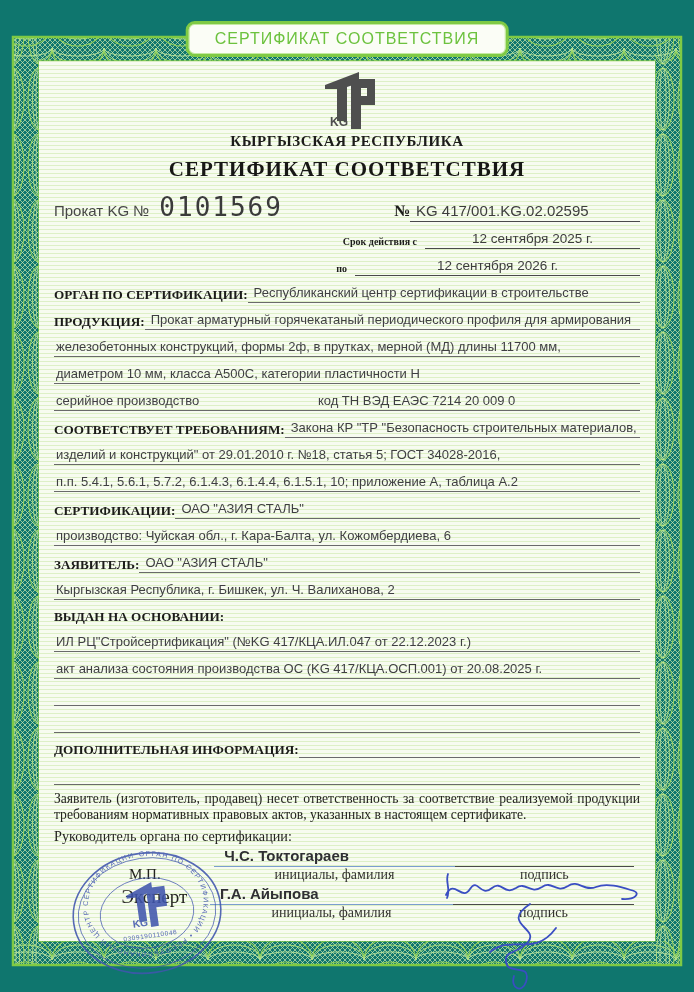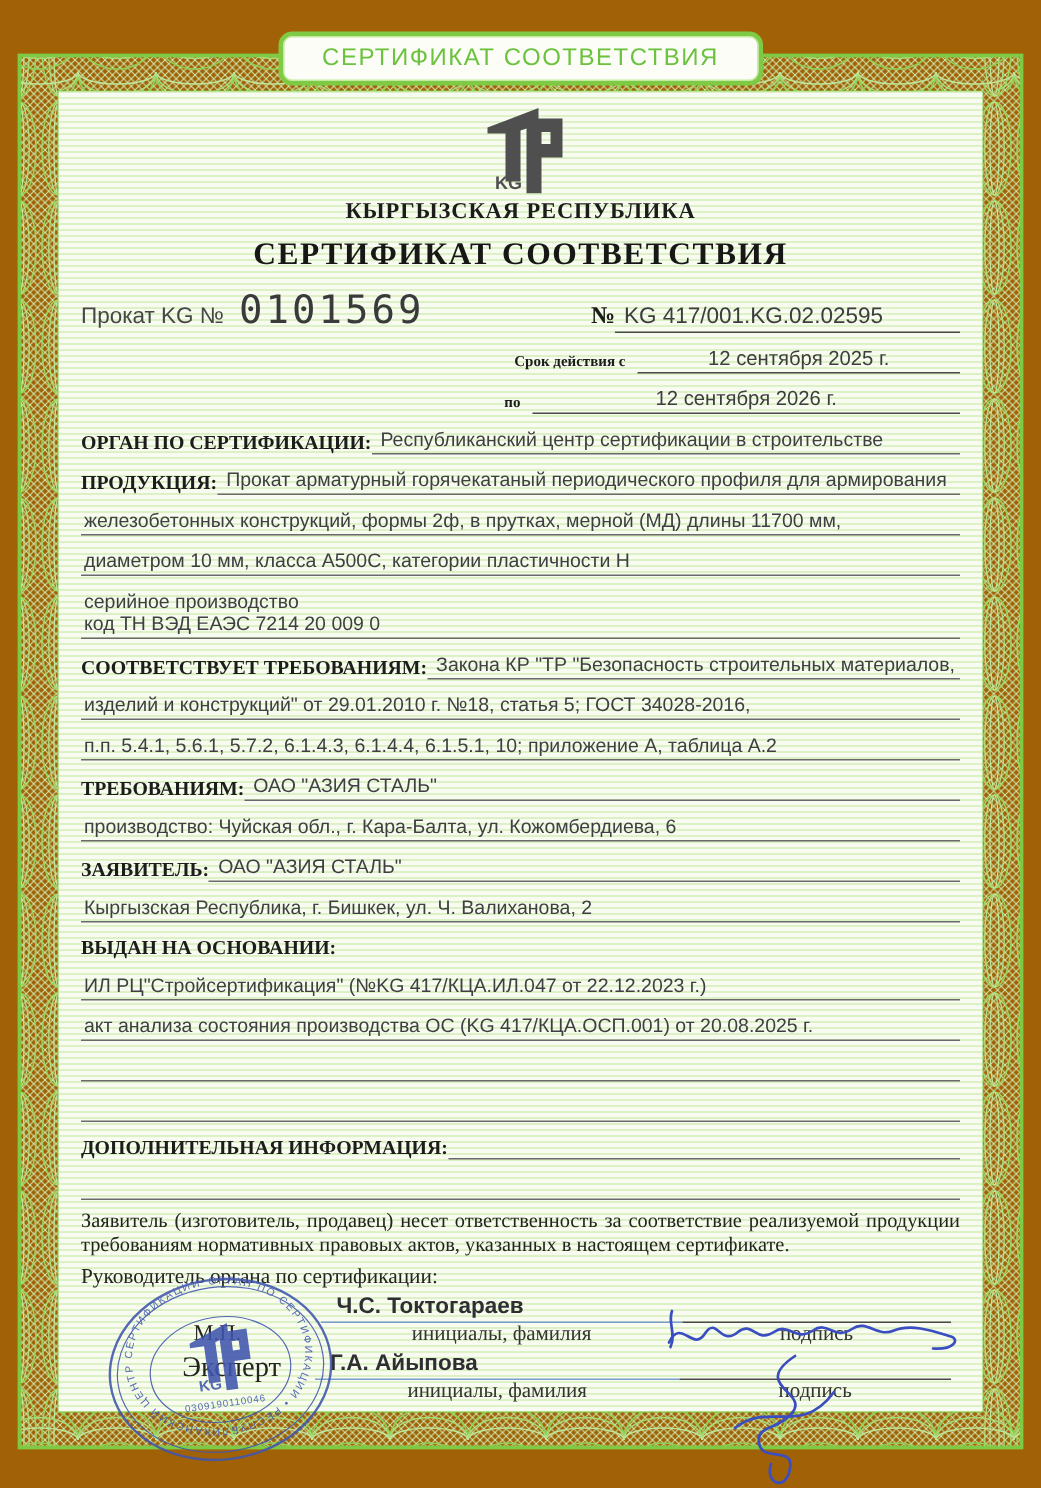--- a/index.html
+++ b/index.html
@@ -1,17 +1,17 @@
 <!DOCTYPE html>
 <html><head>
 <meta charset="utf-8">
 <style>
   html,body { margin:0; padding:0; background:#ffffff; }
   .page {
-    position:relative; width:694px; height:992px; background:#a16207;
+    position:relative; width:694px; height:992px; background:#0f766e;
     overflow:hidden; font-family:"Liberation Sans", sans-serif;
   }
   .frame { position:absolute; left:0; top:0; }
 
   
   .banner {
     position:absolute; top:21px; left:50%; transform:translateX(-50%);
     background:#fbfdf6; border:3px solid #7fca44; border-radius:9px;
     box-shadow:0 0 0 1px #c4e9a0 inset;
     padding:6px 26px; color:#6cc23e; font-size:16px; letter-spacing:1px;
@@ -62,21 +62,21 @@
   }
   .val {
     flex:1; border-bottom:1px solid #6a6a6a; font-size:13px; color:#3f3f42;
     padding:0 2px 2px 6px; white-space:nowrap;
   }
   .cont {
     border-bottom:1px solid #6a6a6a; font-size:13px; color:#3f3f42;
     margin-top:9px; line-height:15px; padding:0 2px 2px 2px; white-space:nowrap;
   }
   .cont.blank { height:15px; }
-  .split { display:flex;flex-direction:column; }
+  .split { display:flex; }
   .split .left-part { width:45%; }
   .split .right-part { flex:1; }
 
   .disclaimer {
     font-family:"Liberation Serif", serif; font-size:13.6px; color:#23231f;
     text-align:justify; line-height:1.2; margin-top:6px;
   }
   .sig-title { font-family:"Liberation Serif", serif; font-size:14.2px; color:#23231f; margin-top:4px; }
   .sig-area { position:relative; }
   .sig-row { display:flex; align-items:flex-end; margin-top:2px; }
@@ -188,21 +188,21 @@
     </div>
 
     <div class="row">
       <span class="lbl">СООТВЕТСТВУЕТ ТРЕБОВАНИЯМ:</span>
       <span class="val">Закона КР "ТР "Безопасность строительных материалов,</span>
     </div>
     <div class="cont">изделий и конструкций" от 29.01.2010 г. №18,  статья 5;  ГОСТ 34028-2016,</div>
     <div class="cont">п.п. 5.4.1,  5.6.1,  5.7.2,  6.1.4.3,  6.1.4.4,  6.1.5.1,  10;  приложение А, таблица А.2</div>
 
     <div class="row">
-      <span class="lbl">ТРЕБОВАНИЯМ:</span>
+      <span class="lbl">СЕРТИФИКАЦИИ:</span>
       <span class="val">ОАО "АЗИЯ СТАЛЬ"</span>
     </div>
     <div class="cont">производство: Чуйская обл., г. Кара-Балта, ул. Кожомбердиева, 6</div>
 
     <div class="row">
       <span class="lbl">ЗАЯВИТЕЛЬ:</span>
       <span class="val">ОАО "АЗИЯ СТАЛЬ"</span>
     </div>
     <div class="cont">Кыргызская Республика, г. Бишкек, ул. Ч. Валиханова, 2</div>
 

